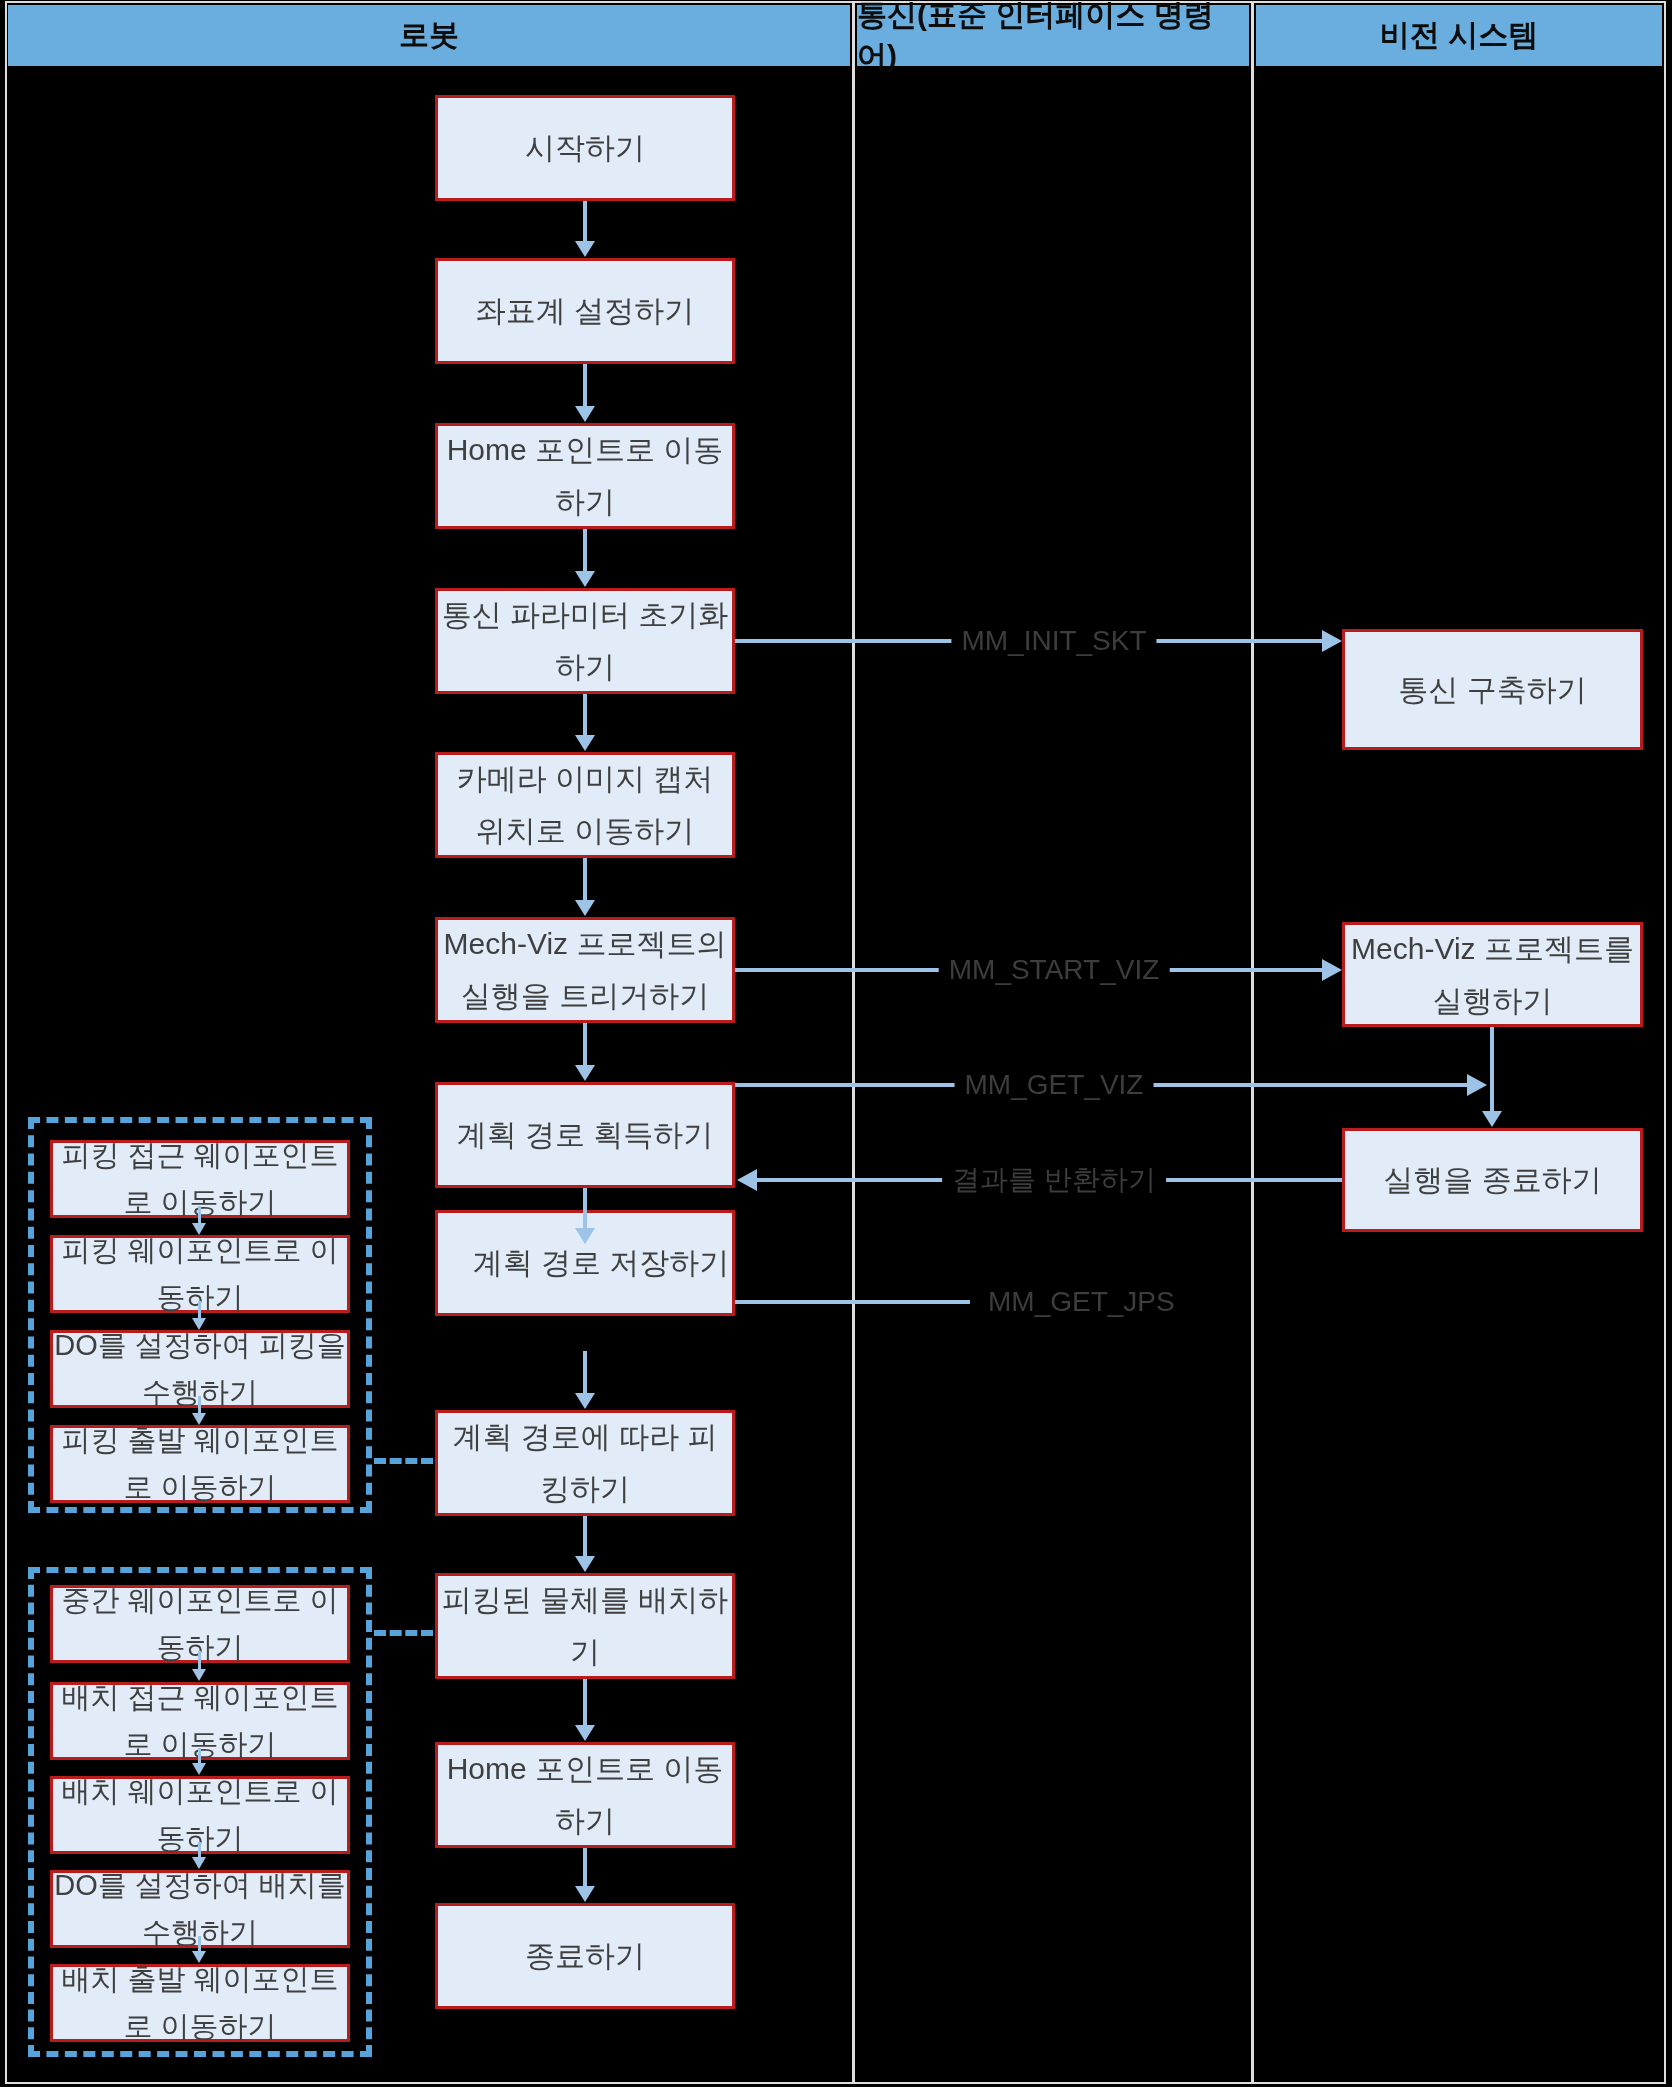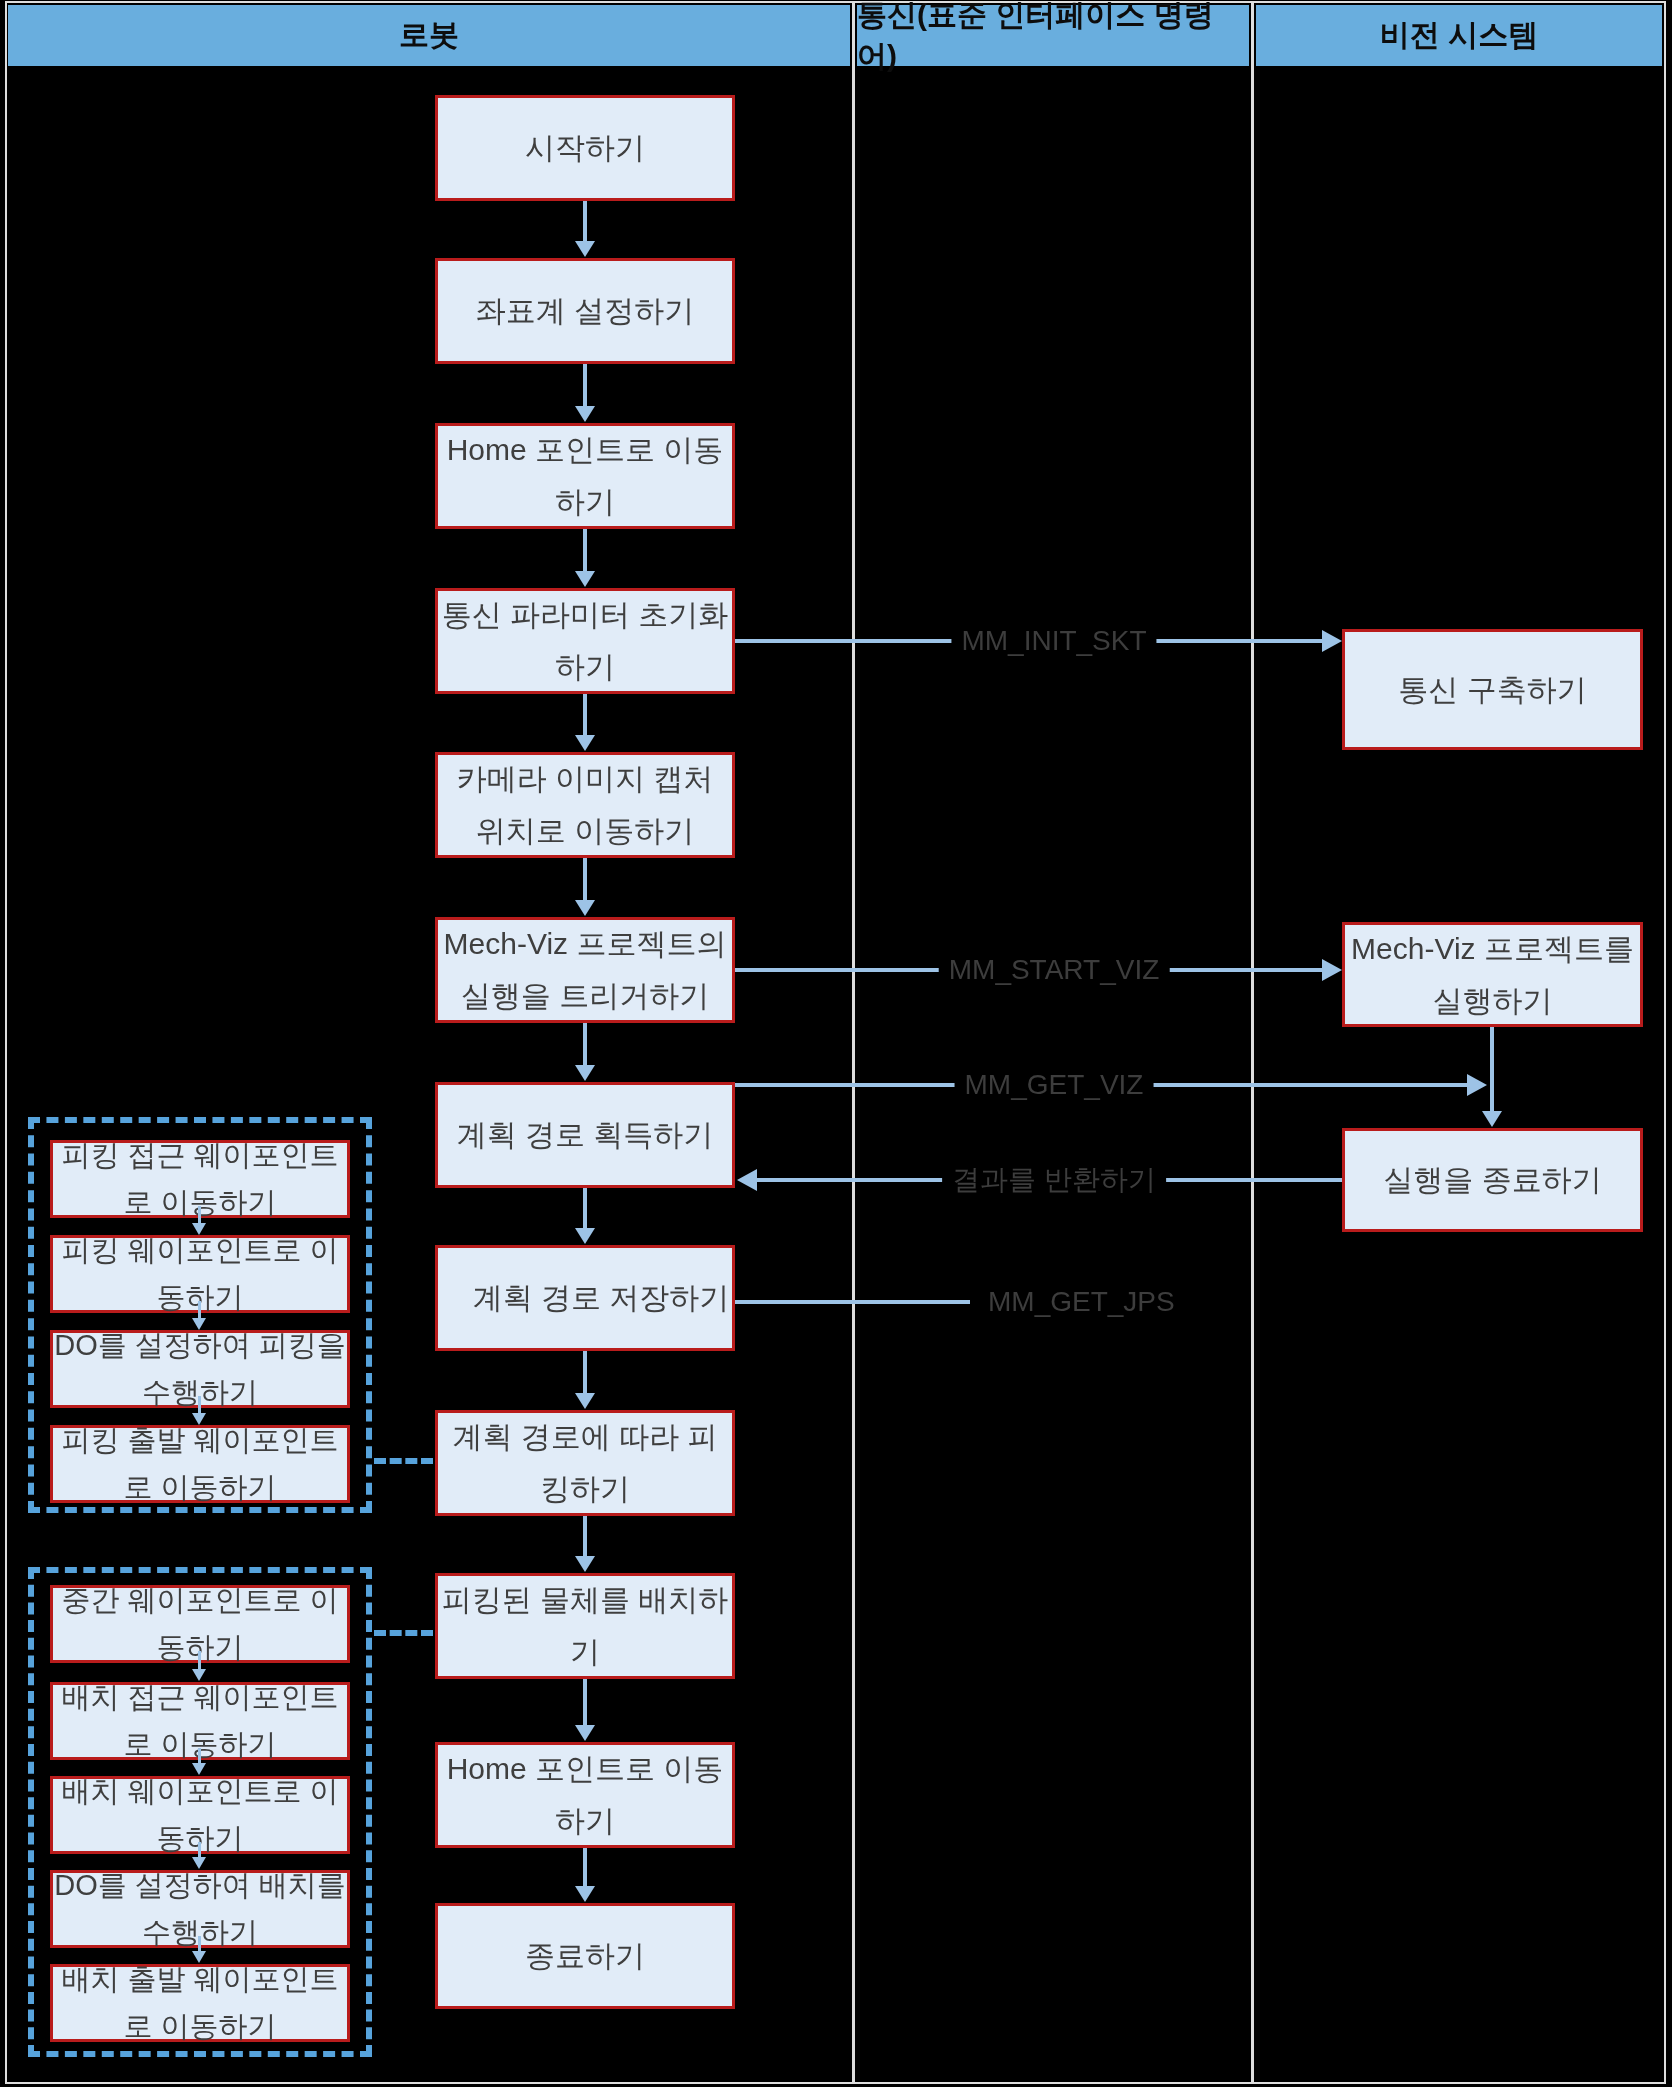--- a/index.html
+++ b/index.html
@@ -66,21 +66,21 @@
     </div>
   <div class="box main" style="top:752px;">
       <span>카메라 이미지 캡처 위치로 이동하기</span>
     </div>
   <div class="box main" style="top:917px;">
       <span>Mech-Viz 프로젝트의 실행을 트리거하기</span>
     </div>
   <div class="box main" style="top:1082px;">
       <span>계획 경로 획득하기</span>
     </div>
-  <div class="box main" style="top:1245px;padding-left:32px;">
+  <div class="box main" style="top:1210px;padding-left:32px;">
       <span>계획 경로 저장하기</span>
     </div>
   <div class="box main" style="top:1410px;">
       <span>계획 경로에 따라 피킹하기</span>
     </div>
   <div class="box main" style="top:1573px;">
       <span>피킹된 물체를 배치하기</span>
     </div>
   <div class="box main" style="top:1742px;">
       <span>Home 포인트로 이동하기</span>

